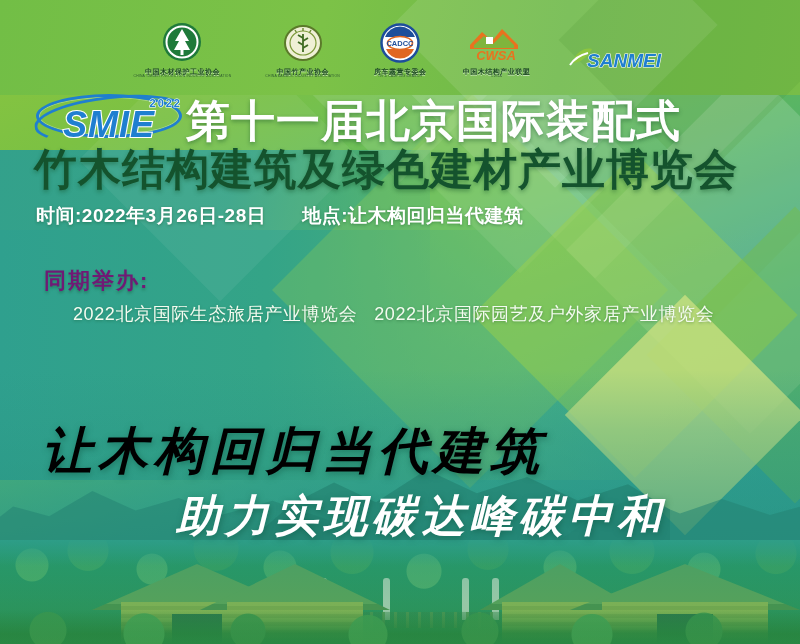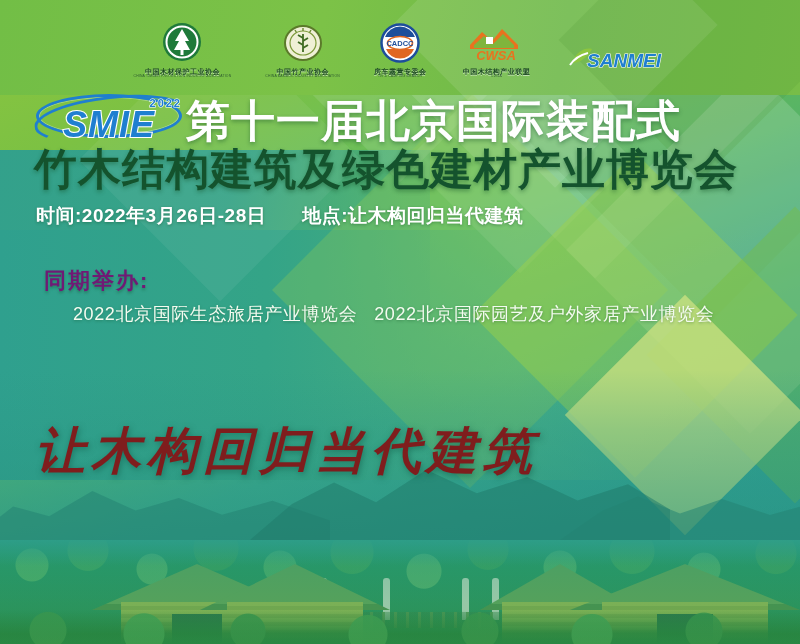--- a/index.html
+++ b/index.html
@@ -196,23 +196,23 @@
     display:flex;gap:17px;margin-left:29px;
   }
   .concurrent-list .ce{
     font-size:18px;color:#f4fbf0;letter-spacing:.6px;
     text-shadow:0 1px 3px rgba(20,80,40,.4);
     white-space:nowrap;
   }
 
   
   .slogan1{
-    position:absolute;left:35px;top:418px;
+    position:absolute;left:42px;top:418px;
     font-family:"DejaVu Serif","Liberation Serif",serif;
-    font-size:50px;font-weight:bold;font-style:italic;color:#7f1d1d;
+    font-size:50px;font-weight:bold;font-style:italic;color:#000000;
     letter-spacing:6px;
     text-shadow:1px 2px 6px rgba(15,85,65,.55);
     white-space:nowrap;
   }
   .slogan2{
     position:absolute;left:176px;top:487px;
     font-family:"DejaVu Serif","Liberation Serif",serif;
     font-size:44px;font-weight:bold;font-style:italic;color:#ffffff;
     letter-spacing:5px;
     text-shadow:1px 2px 6px rgba(15,85,65,.55);
@@ -365,14 +365,15 @@
     <span>地点:让木构回归当代建筑</span>
   </div>
 
   <div class="concurrent-title">同期举办:</div>
   <div class="concurrent-list">
     <div class="ce">2022北京国际生态旅居产业博览会</div>
     <div class="ce">2022北京国际园艺及户外家居产业博览会</div>
   </div>
 
   <div class="slogan1">让木构回归当代建筑</div>
+  <div class="slogan2">助力实现碳达峰碳中和</div>
 
 </div>
 
 </body></html>

